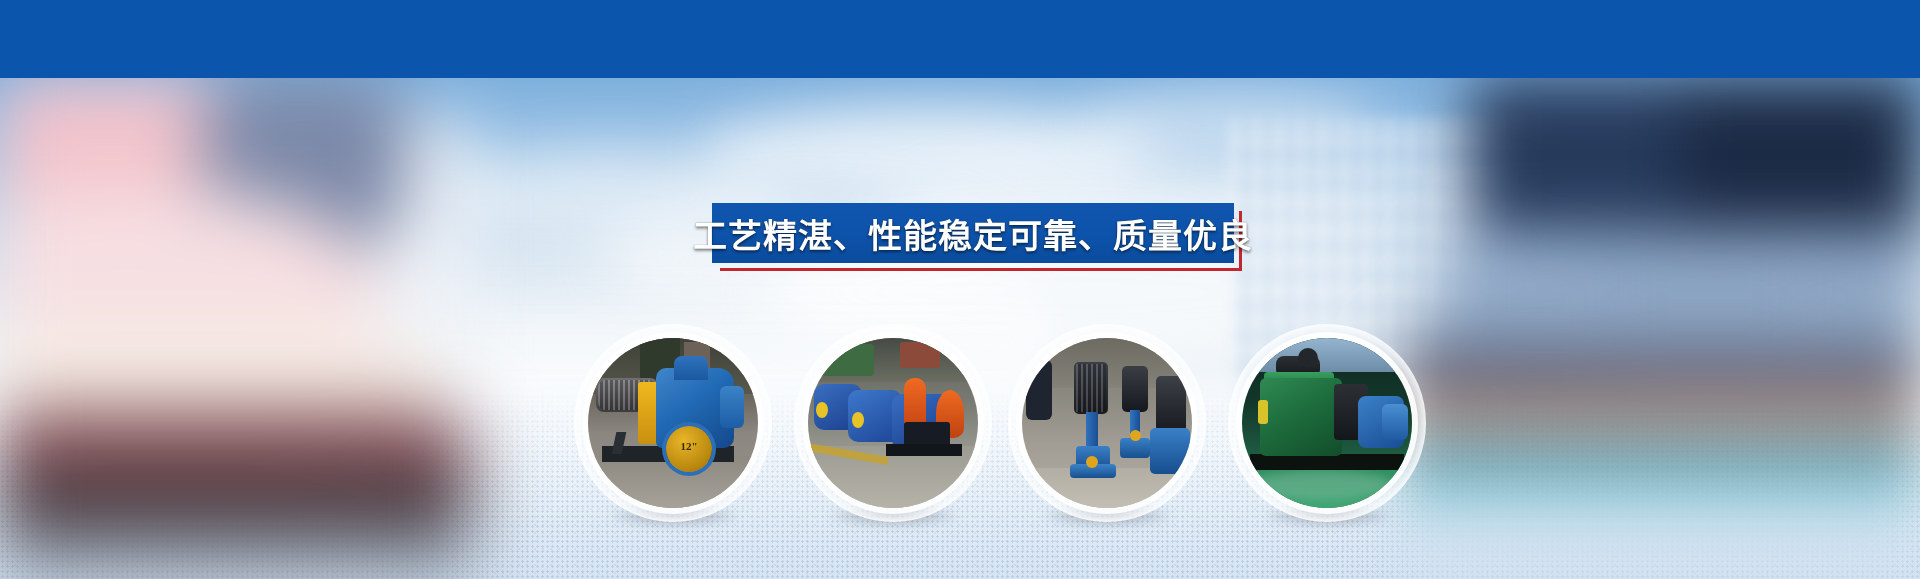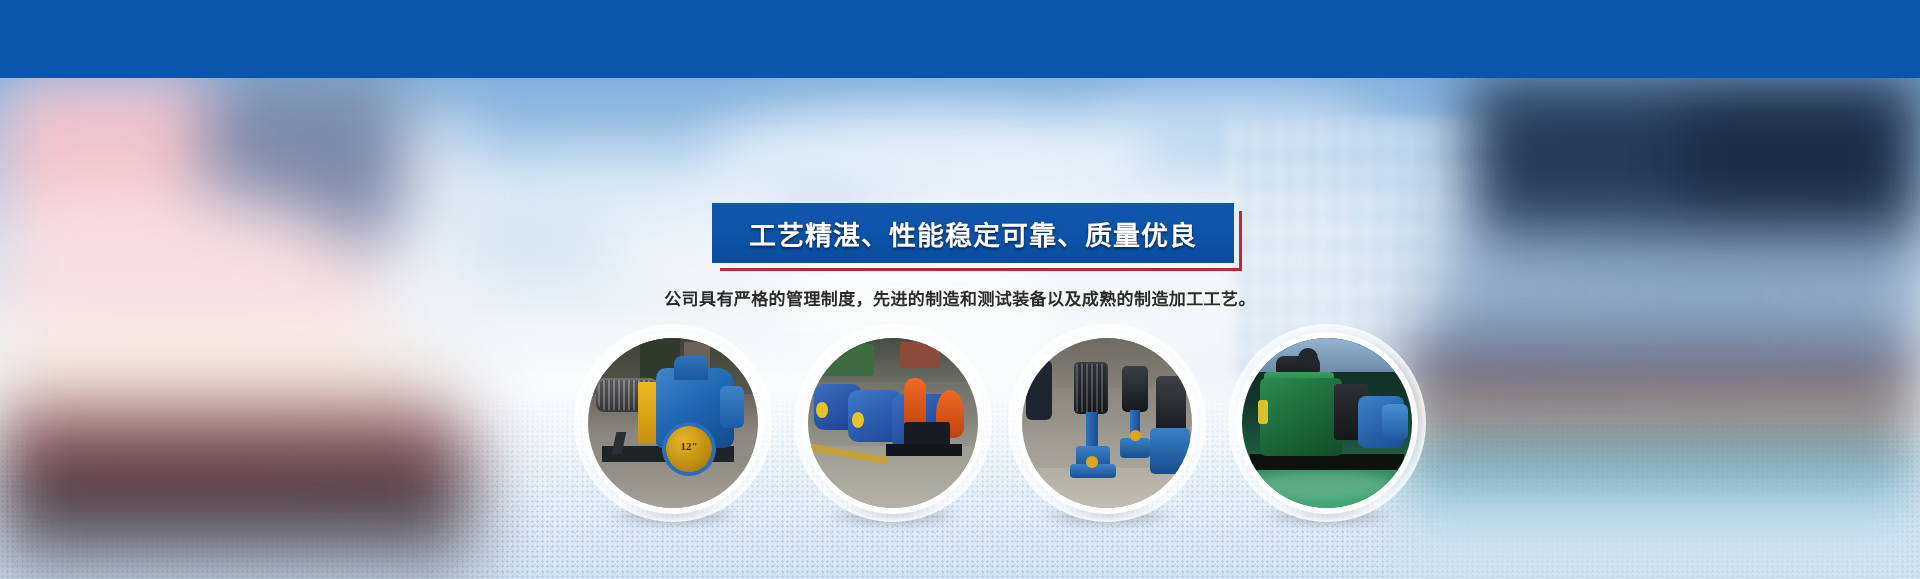--- a/index.html
+++ b/index.html
@@ -157,21 +157,21 @@
     z-index:1;
   }
   .headline-box{
     position:relative;z-index:2;
     width:522px;height:60px;
     box-sizing:border-box;
     background:linear-gradient(180deg,#1056ae 0%,#0d53ab 50%,#0a4c9e 100%);
     display:flex;align-items:center;justify-content:center;
   }
   .headline-text{
-    font-size:27px;font-weight:bold;color:#ffffff;
+    font-size:34px;font-weight:bold;color:#ffffff;
     letter-spacing:1px;
     text-shadow:0 2px 3px rgba(0,0,0,.45), 0 0 1px rgba(0,0,0,.6);
     white-space:nowrap;
   }
 
   
   .subtitle{
     position:absolute;left:0;top:285px;width:1920px;
     text-align:center;z-index:30;
     font-size:17px;font-weight:bold;color:#2b2b2b;
@@ -337,21 +337,20 @@
 
   </div>
 
   <div class="headline-wrap">
     <div class="headline-accent"></div>
     <div class="headline-box">
       <span class="headline-text">工艺精湛、性能稳定可靠、质量优良</span>
     </div>
   </div>
 
-  <div class="subtitle">公司具有严格的管理制度，先进的制造和测试装备以及成熟的制造加工工艺。</div>
 
   <div class="circles">
 
     <div class="circle-item" style="left:588px;">
       <div class="circle-shadow"></div>
       <div class="circle-halo"></div>
       <div class="circle-photo">
         <div class="ph p1-bg"></div>
         <div class="ph p1-wall"></div>
         <div class="ph p1-wall2"></div>

